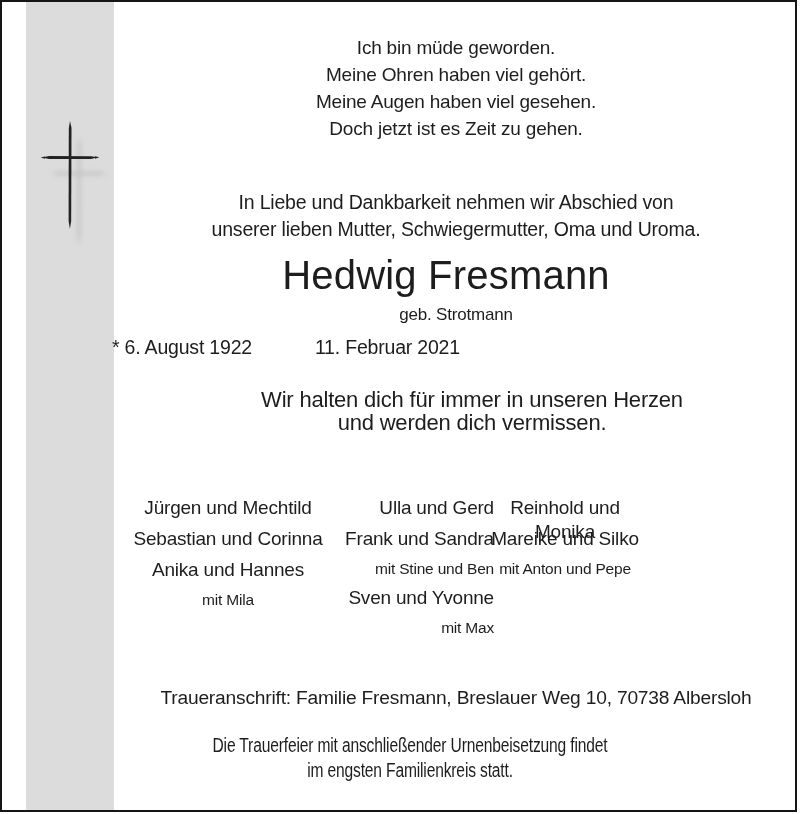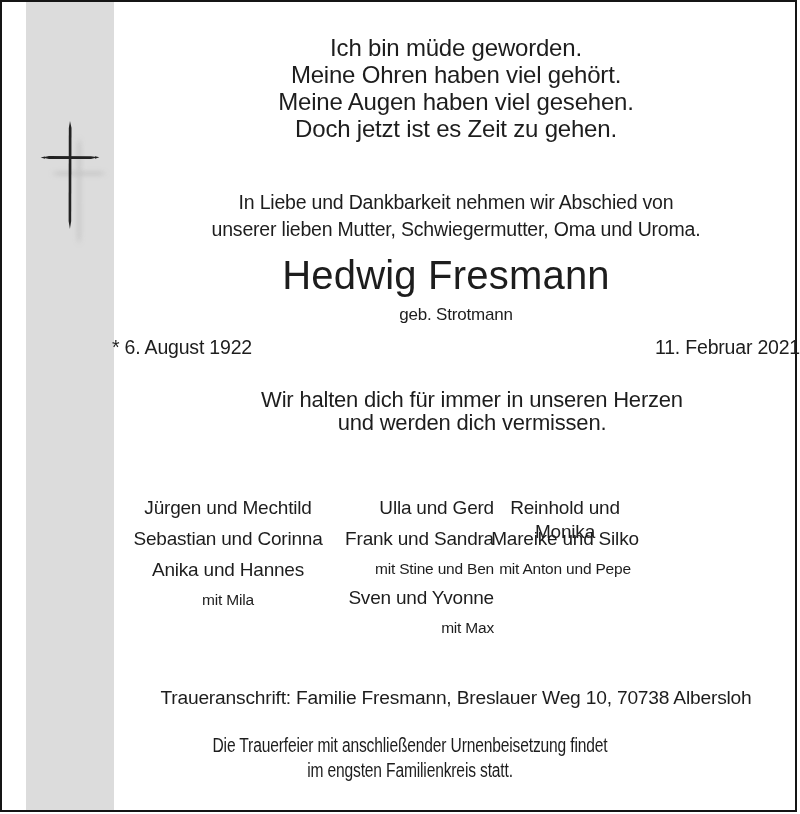--- a/index.html
+++ b/index.html
@@ -13,26 +13,26 @@
   .frame {
     position:absolute; left:0; top:0; width:797px; height:812px;
     border:2px solid #151515;
   }
   .band {
     position:absolute; left:26px; top:2px; width:88px; height:808px;
     background:#dcdcdc;
   }
   .cross-svg { position:absolute; left:0; top:100px; width:88px; height:170px; }
   .block { position:absolute; text-align:center; }
-  .poem        { left:112px; top:34px;  width:688px; font-size:24px;  line-height:27px; }
+  .poem        { left:112px; top:34px;  width:688px; font-size:19px;  line-height:27px; }
   .intro       { left:112px; top:189px; width:688px; font-size:19.5px; line-height:27px; }
   .name        { left:112px; top:252px; width:668px; font-size:40px; line-height:46px; letter-spacing:0.2px; }
   .maiden      { left:112px; top:305px; width:688px; font-size:17px; }
   .dates       { left:112px; top:336px; width:688px; font-size:19.5px;
-                 display:flex; justify-content:space-between; gap:83px; }
+                 display:flex; justify-content:flex-start; gap:63px; }
   .remember    { left:128px; top:389px; width:688px; font-size:22px; line-height:22.5px; }
   .col         { position:absolute; top:496px; text-align:center; }
   .col1 { left:133px; width:190px; }
   .col2 { left:324px; width:170px;text-align:right; }
   .col3 { left:478px; width:174px; }
   .mline  { font-size:19px;   height:31px; line-height:24px; }
   .msmall { font-size:15.5px; height:28px; line-height:22px; }
   .address     { left:112px; top:687px; width:688px; font-size:19.2px; }
   .funeral     { left:10px;  top:733px; width:800px; font-size:19.5px; line-height:24.5px; }
   .funeral div { transform:scaleX(0.8); transform-origin:center; }

